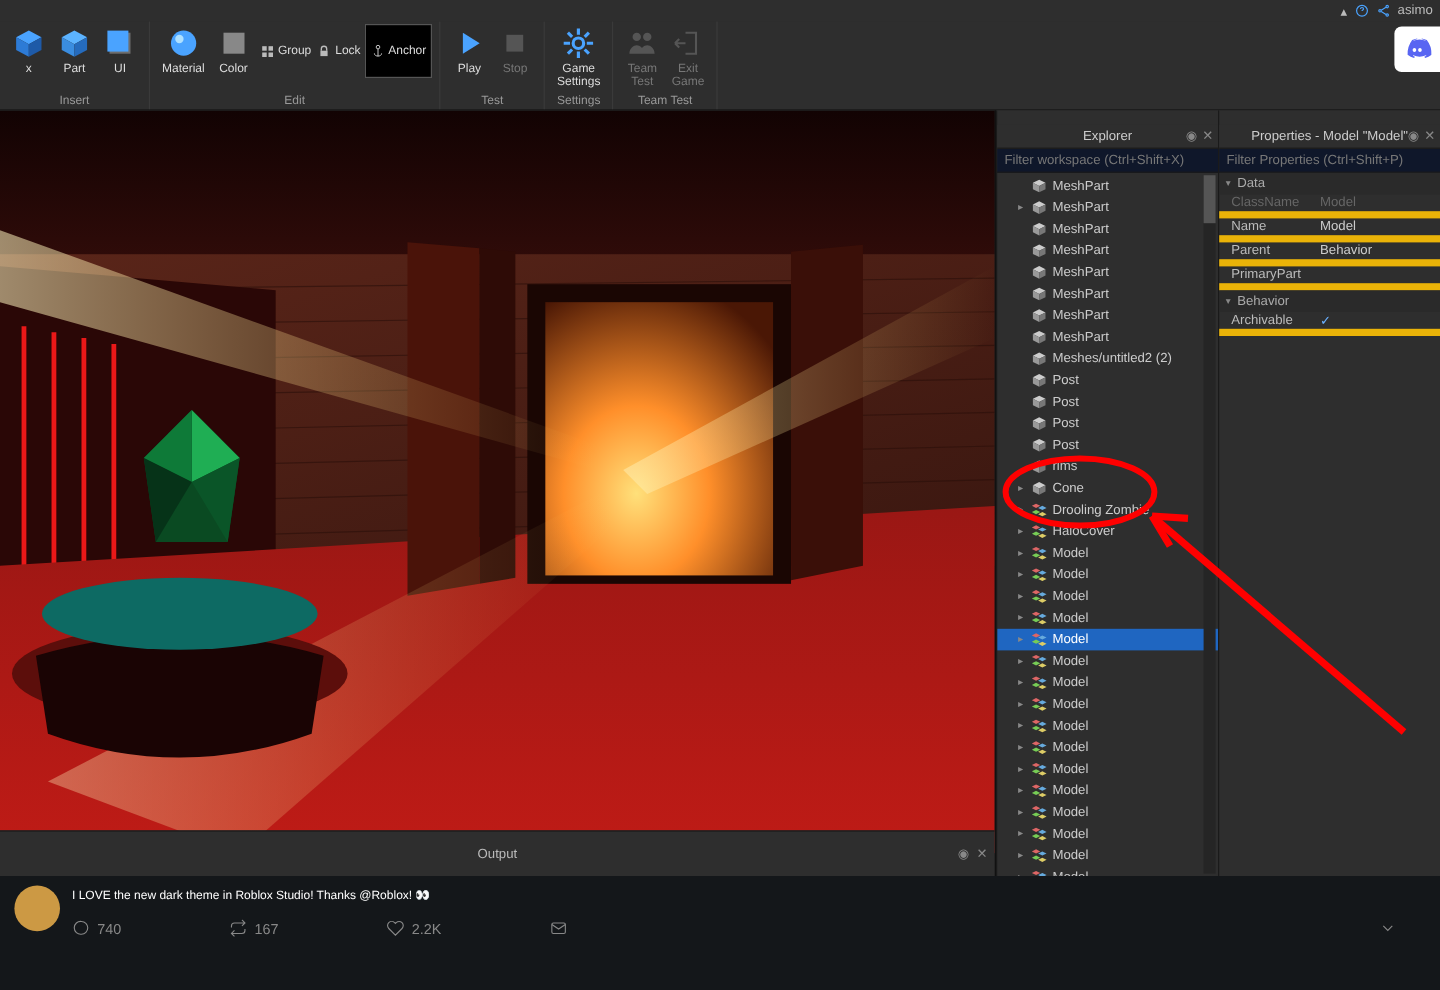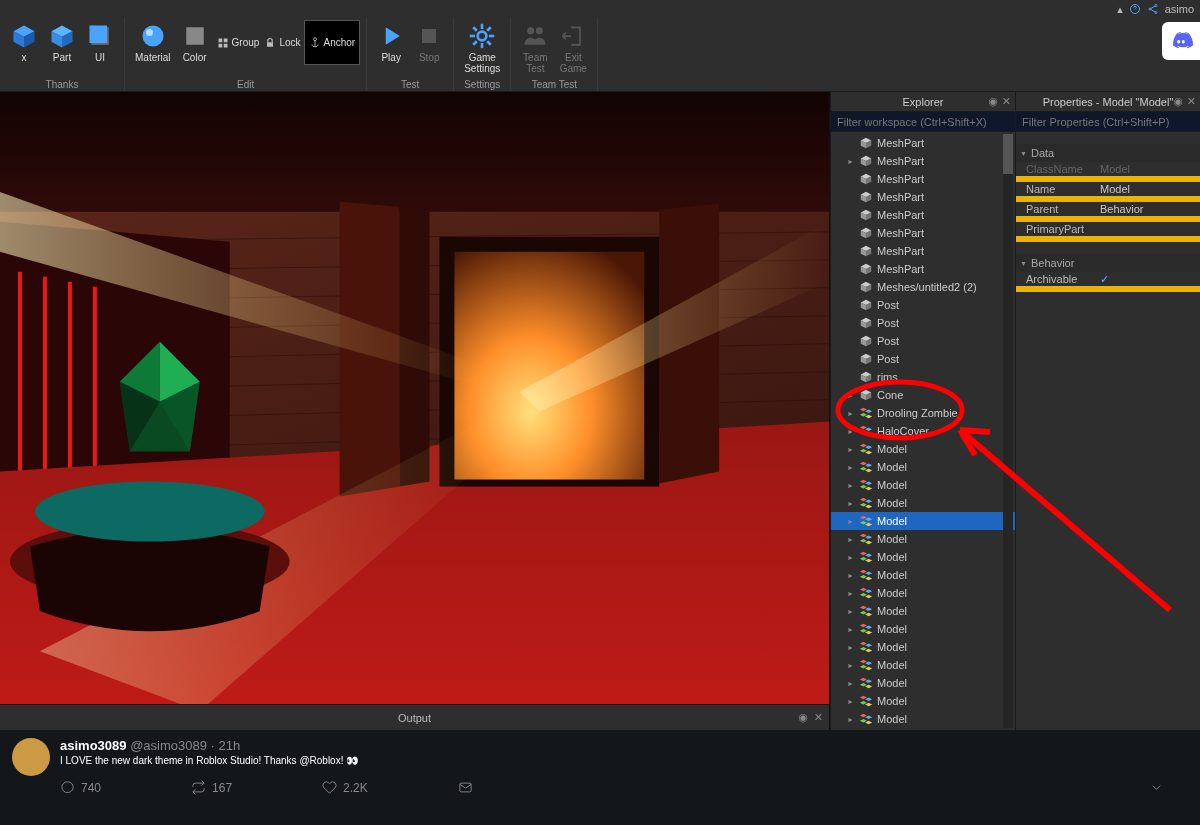--- a/index.html
+++ b/index.html
@@ -22,40 +22,40 @@
   .mini { display: flex; align-items: center; gap: 3px; font-size: 10px; color: #ddd; padding: 1px 2px; }
   .mini svg { width: 12px; height: 12px; }
   .stack { display: flex; flex-direction: row; gap: 1px; justify-content: center; }
   .cube { width: 26px; height: 26px; }
 
   
   .main { display: flex; height: calc(100% - 18px - 74px - 95px); }
   .viewport { position: relative; flex: 0 0 830px; background: #1a1a1a; border-right: 1px solid #111; overflow: hidden; }
   .view3d { position: absolute; inset: 0; }
   .dock-icon { position:absolute; top:2px; right:6px; color:#888; }
-  .output-bar { position: absolute; left: 0; right: 0; bottom: 0; height: 26px; background: #2e2e2e; border-top: 1px solid #1a1a1a; display: flex; align-items: center; justify-content: center; color: #bbb; font-size: 11px; }
+  .output-bar { position: absolute; left: 0; right: 0; bottom: 0; height: 38px; background: #2e2e2e; border-top: 1px solid #1a1a1a; display: flex; align-items: center; justify-content: center; color: #bbb; font-size: 11px; }
   .output-bar .obuttons { position: absolute; right: 6px; display:flex; gap:6px; color:#888;}
 
   .sidepanels { flex: 1; display: flex; }
   .panel { flex: 1; background: #2e2e2e; border-left: 1px solid #1a1a1a; display: flex; flex-direction: column; min-width: 0; }
-  .panel-title { height: 20px; background: #2e2e2e; display: flex; align-items: center; justify-content: center; color: #ccc; font-size: 11px; position: relative; border-bottom: 1px solid #1a1a1a;}
+  .panel-title { height: 20px; background: #2e2e2e; display: flex; align-items: center; justify-content: center; color: #ccc; font-size: 11px; position: relative; border-bottom: 1px solid #1a1a1a; margin-top: 12px;}
   .panel-title .pbuttons { position:absolute; right:4px; display:flex; gap:4px; color:#888;}
   .filter { height: 20px; background: #0f172a; border: none; outline: none; color: #888; font-size: 11px; padding: 0 6px; border-bottom:1px solid #1a1a1a; }
   .filter::placeholder { color: #777; }
 
   .tree { flex: 1; overflow: hidden; position: relative; padding-top: 2px; }
   .tree-scroll { position:absolute; right:2px; top:2px; bottom:2px; width:10px; background:#252525;}
   .tree-thumb { position:absolute; top:0; width:100%; height:40px; background:#555;}
   .node { display: flex; align-items: center; height: 18px; padding-left: 28px; gap: 4px; color: #ccc; font-size: 11px; white-space: nowrap; cursor: default; }
   .node.has-expand::before { content:"►"; font-size:7px; color:#888; position:absolute; transform:translateX(-12px); }
   .node.selected { background: #1f66c1; color: #fff; }
   .node .nicon { width: 14px; height: 14px; display:flex; align-items:center; justify-content:center; }
 
   
-  .propsec { background:#2a2a2a; height:18px; display:flex; align-items:center; padding-left:4px; color:#aaa; font-size:11px;margin-top:12px; }
+  .propsec { background:#2a2a2a; height:18px; display:flex; align-items:center; padding-left:4px; color:#aaa; font-size:11px; }
   .propsec::before { content:"▼"; font-size:7px; color:#888; margin-right:4px;}
   .prow { display:flex; height:20px; align-items:center; border-bottom:6px solid #eab308; font-size:11px;}
   .prow .pk { width:80px; padding-left:10px; color:#bbb;}
   .prow .pv { flex:1; color:#ccc; padding-left:4px;}
   .prow.dim .pk, .prow.dim .pv { color:#666; }
   .chk { color:#6ab0ff; font-size:11px; }
 
   
   .footer { height: 95px; background: #14171a; color: #fff; padding: 8px 16px 4px 60px; position: relative; }
   .av { position:absolute; left:12px; top:8px; width:38px; height:38px; border-radius:50%; background:#c94; }
@@ -117,21 +117,21 @@
       <div class="rbtn">
         <div class="ricon">
             <svg viewBox="0 0 32 32">
               <rect x="6" y="6" width="20" height="20" fill="#fff" opacity="0.3"></rect>
               <rect x="4" y="4" width="20" height="20" fill="#4aa3ff"></rect>
             </svg>
           </div>
         <div class="rlbl">UI</div>
       </div>
     </div>
-    <div class="glbl">Thanks</div>
+    <div class="glbl">Insert</div>
   </div>
 
   <div class="rgroup">
     <div class="rrow">
       <div class="rbtn">
         <div class="ricon">
             <svg viewBox="0 0 32 32">
               <circle cx="16" cy="16" r="12" fill="#4aa3ff"></circle>
               <circle cx="12" cy="12" r="4" fill="#aee0ff"></circle>
             </svg>
@@ -738,25 +738,20 @@
             <div class="pv"><span class="chk">✓</span></div>
           </div>
         </div>
     </div>
 
   </div>
 </div>
 
 <div class="footer">
   <div class="av"></div>
-  <div class="fhead">
-    <b>asimo3089</b>
-    <span>@asimo3089</span> ·
-    <span>21h</span>
-  </div>
   <div class="fbody">I LOVE the new dark theme in Roblox Studio! Thanks @Roblox! 👀</div>
   <div class="factions">
     <div class="fa">
         <svg viewBox="0 0 24 24" fill="none" stroke="#888" stroke-width="1.5">
           <path d="M21 11.5a8.38 8.38 0 01-8.5 8.5A8.5 8.5 0 013 11.5 8.5 8.5 0 0112.5 3 8.38 8.38 0 0121 11.5z"></path>
         </svg>
         <span>740</span>
       </div>
     <div class="fa">
         <svg viewBox="0 0 24 24" fill="none" stroke="#888" stroke-width="1.5">

